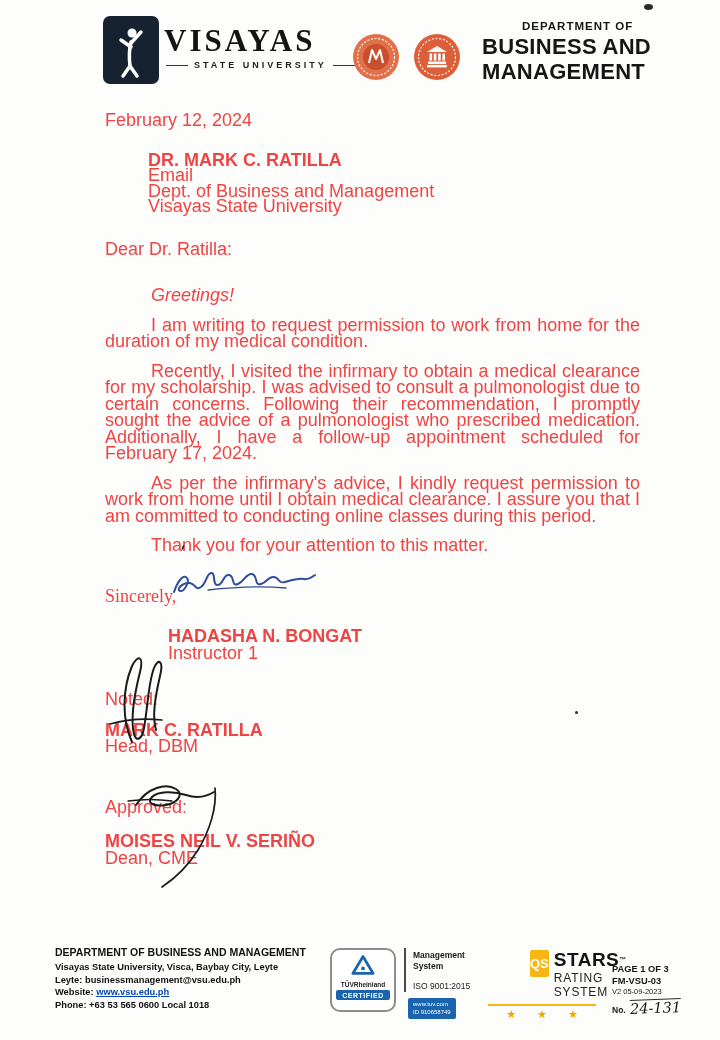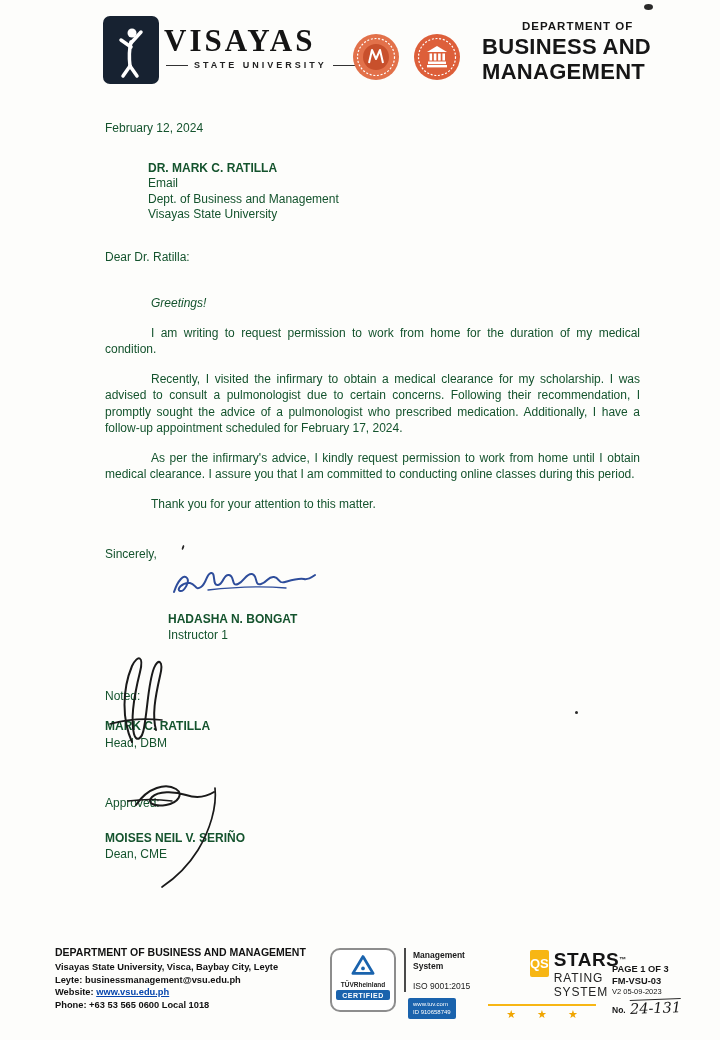--- a/index.html
+++ b/index.html
@@ -22,33 +22,33 @@
   .vsu-sub .sub-text { font-size:9px; letter-spacing:3px; font-weight:600; color:#222; }
   .seal { position:absolute; top:33px; width:48px; height:48px; }
   .seal-1 { left:352px; }
   .seal-2 { left:413px; }
   .dept-block { position:absolute; left:482px; top:19px; color:#161616; }
   .dept-line1 { font-size:11.5px; font-weight:700; letter-spacing:1px; line-height:15px;padding-left:40px; }
   .dept-line2, .dept-line3 { font-size:22px; font-weight:800; line-height:25px; letter-spacing:0.3px; }
 
   
   .letter-body {
-    position:absolute; left:105px; top:120px; width:535px;
-    font-size:12px; line-height:16.5px; color:#14532d;
+    position:absolute; left:105px; top:112px; width:535px;
+    font-size:18px; line-height:16.5px; color:#ef4444;
   }
   .date { margin-bottom:24px; }
   .recipient { margin-bottom:26px; }
   .recipient p { line-height:15.5px;padding-left:43px; }
   .bold { font-weight:700; }
   .salutation { margin-bottom:30px; }
   .greet { font-style:italic; text-indent:46px; margin-bottom:13px; }
   .para { text-align:justify; text-indent:46px; margin-bottom:13px; }
   .thanks { text-indent:46px; margin-bottom:34px; }
-  .closing { margin-bottom:48px; }
-  .sig-block { margin-left:63px; margin-bottom:44px; }
+  .closing { margin-bottom:24px;font-family:Liberation Serif, serif; }
+  .sig-block { margin-left:63px; margin-bottom:30px; }
   .noted-label { margin-bottom:14px; }
   .noted-block { margin-bottom:44px; }
   .approved-label { margin-bottom:18px; }
 
   
   .sig { position:absolute; pointer-events:none; }
   .sig-blue { left:168px; top:556px; }
   .sig-noted { left:98px; top:650px; }
   .sig-approved { left:118px; top:775px; }
 

